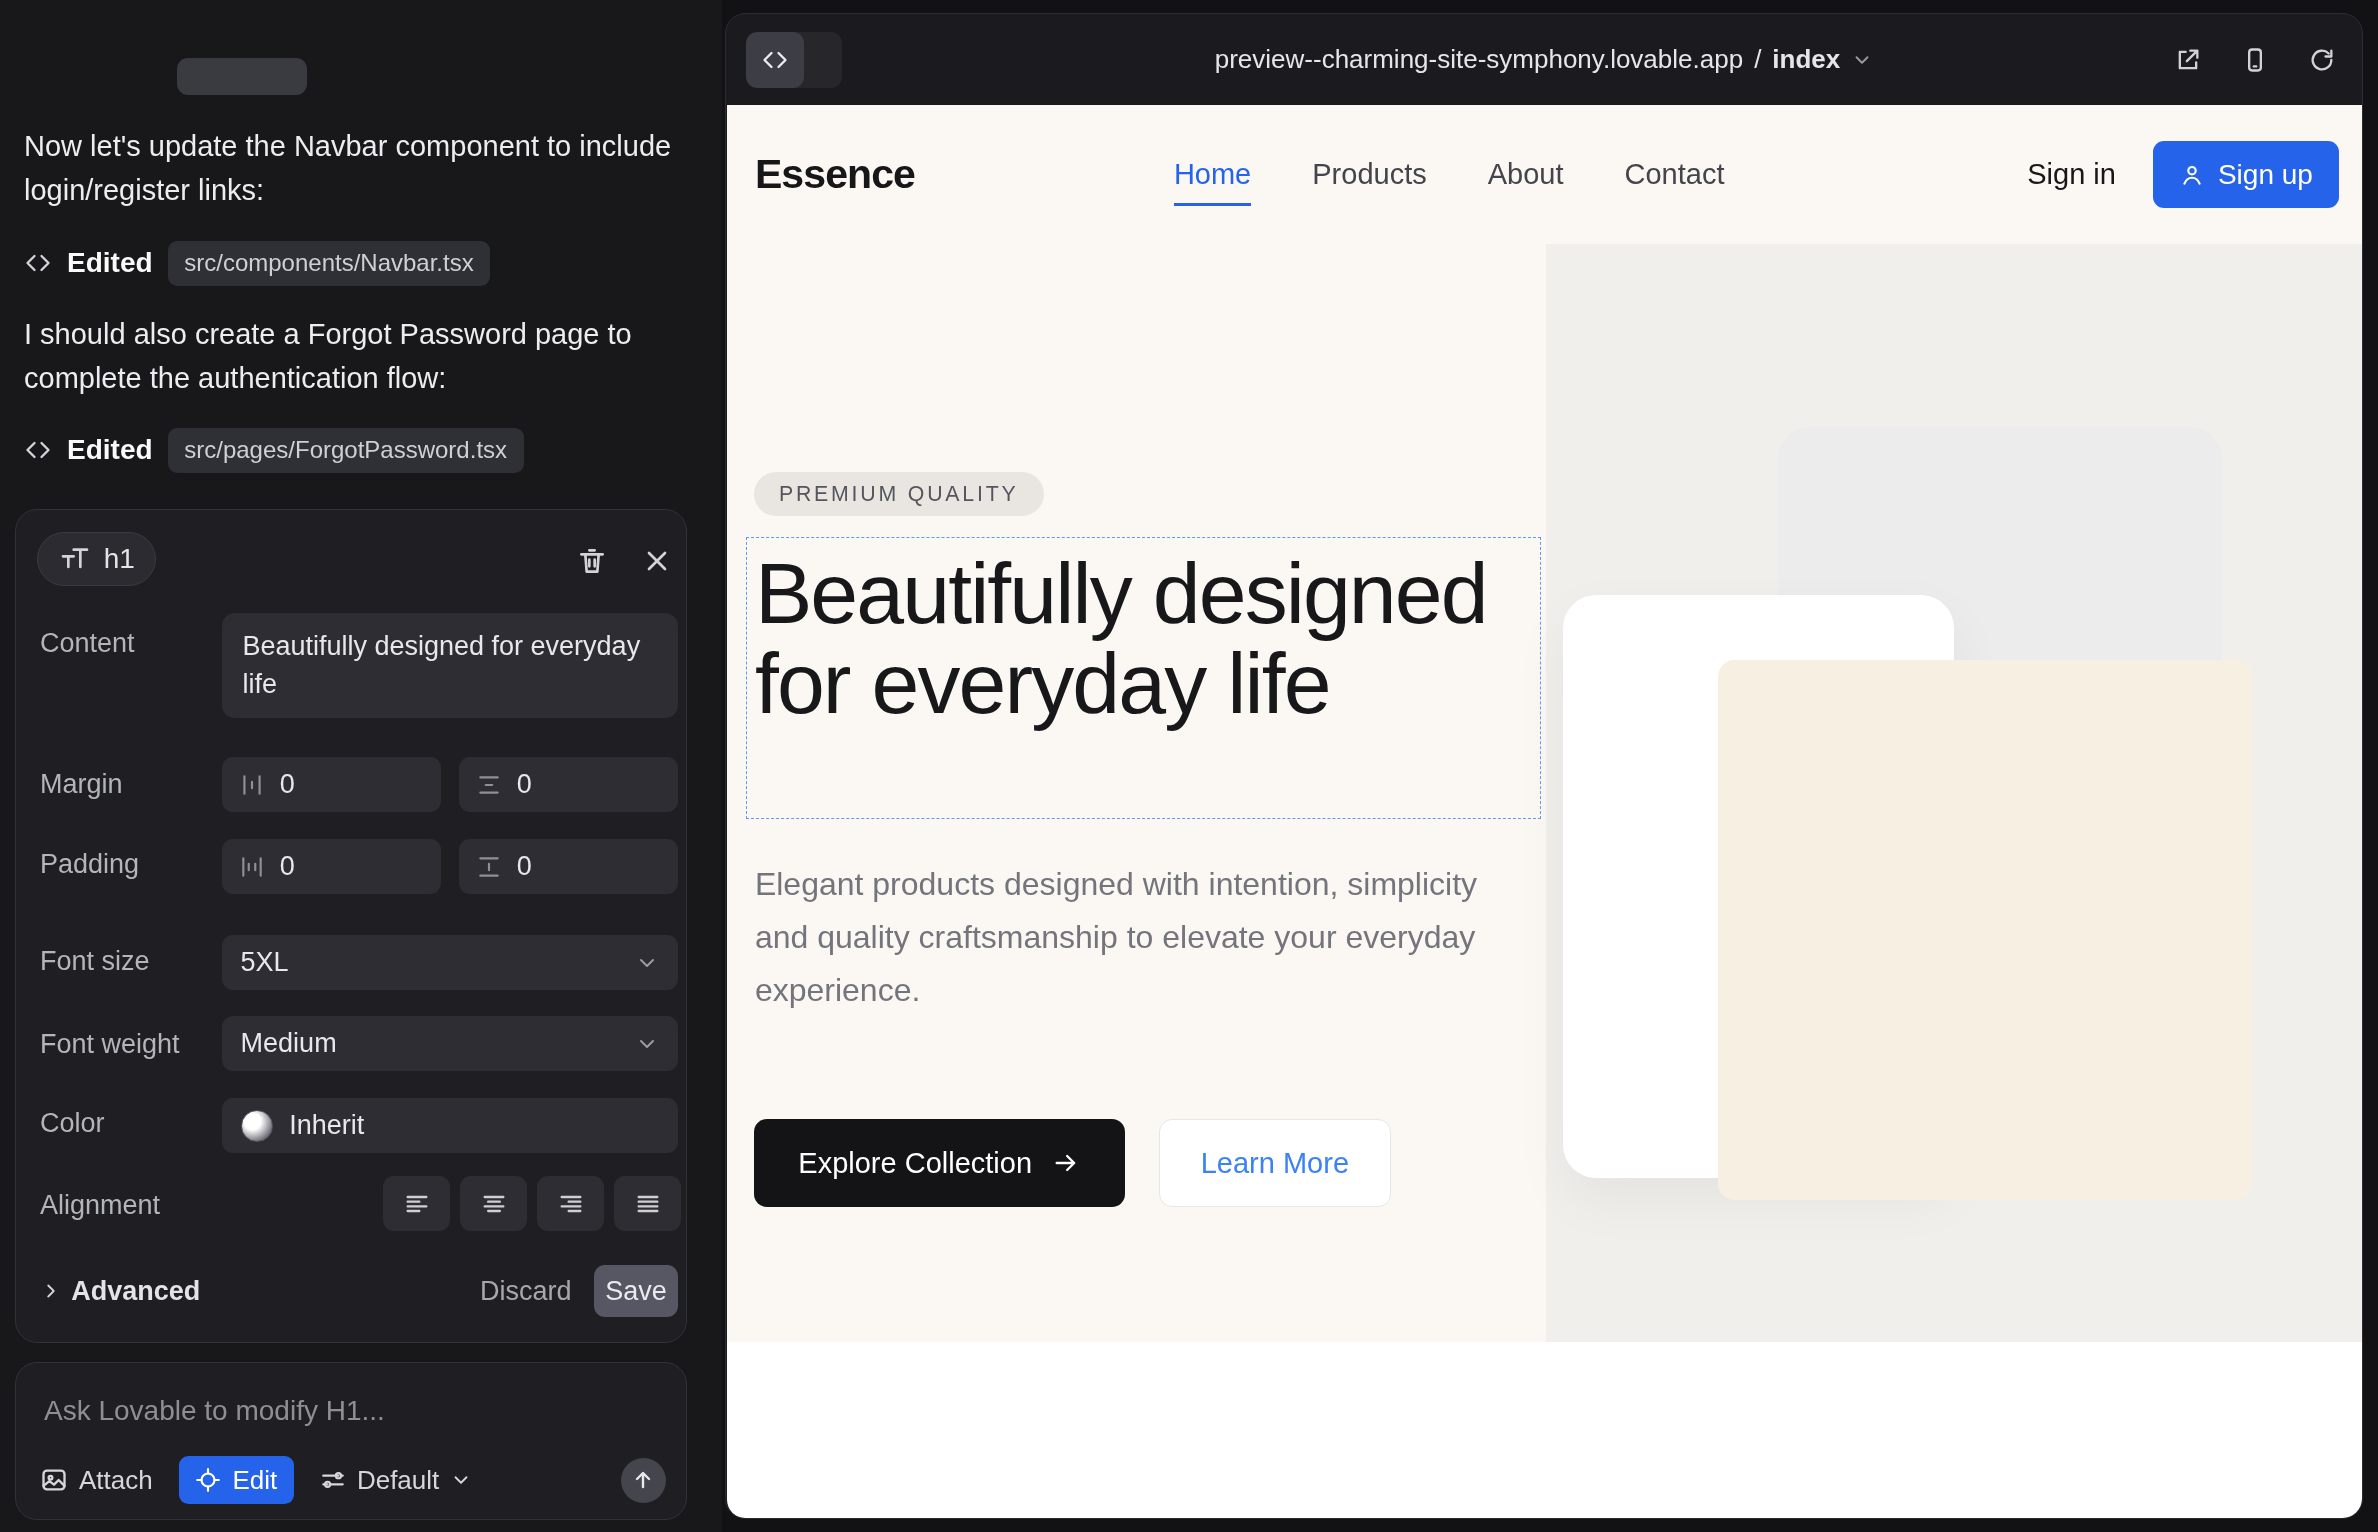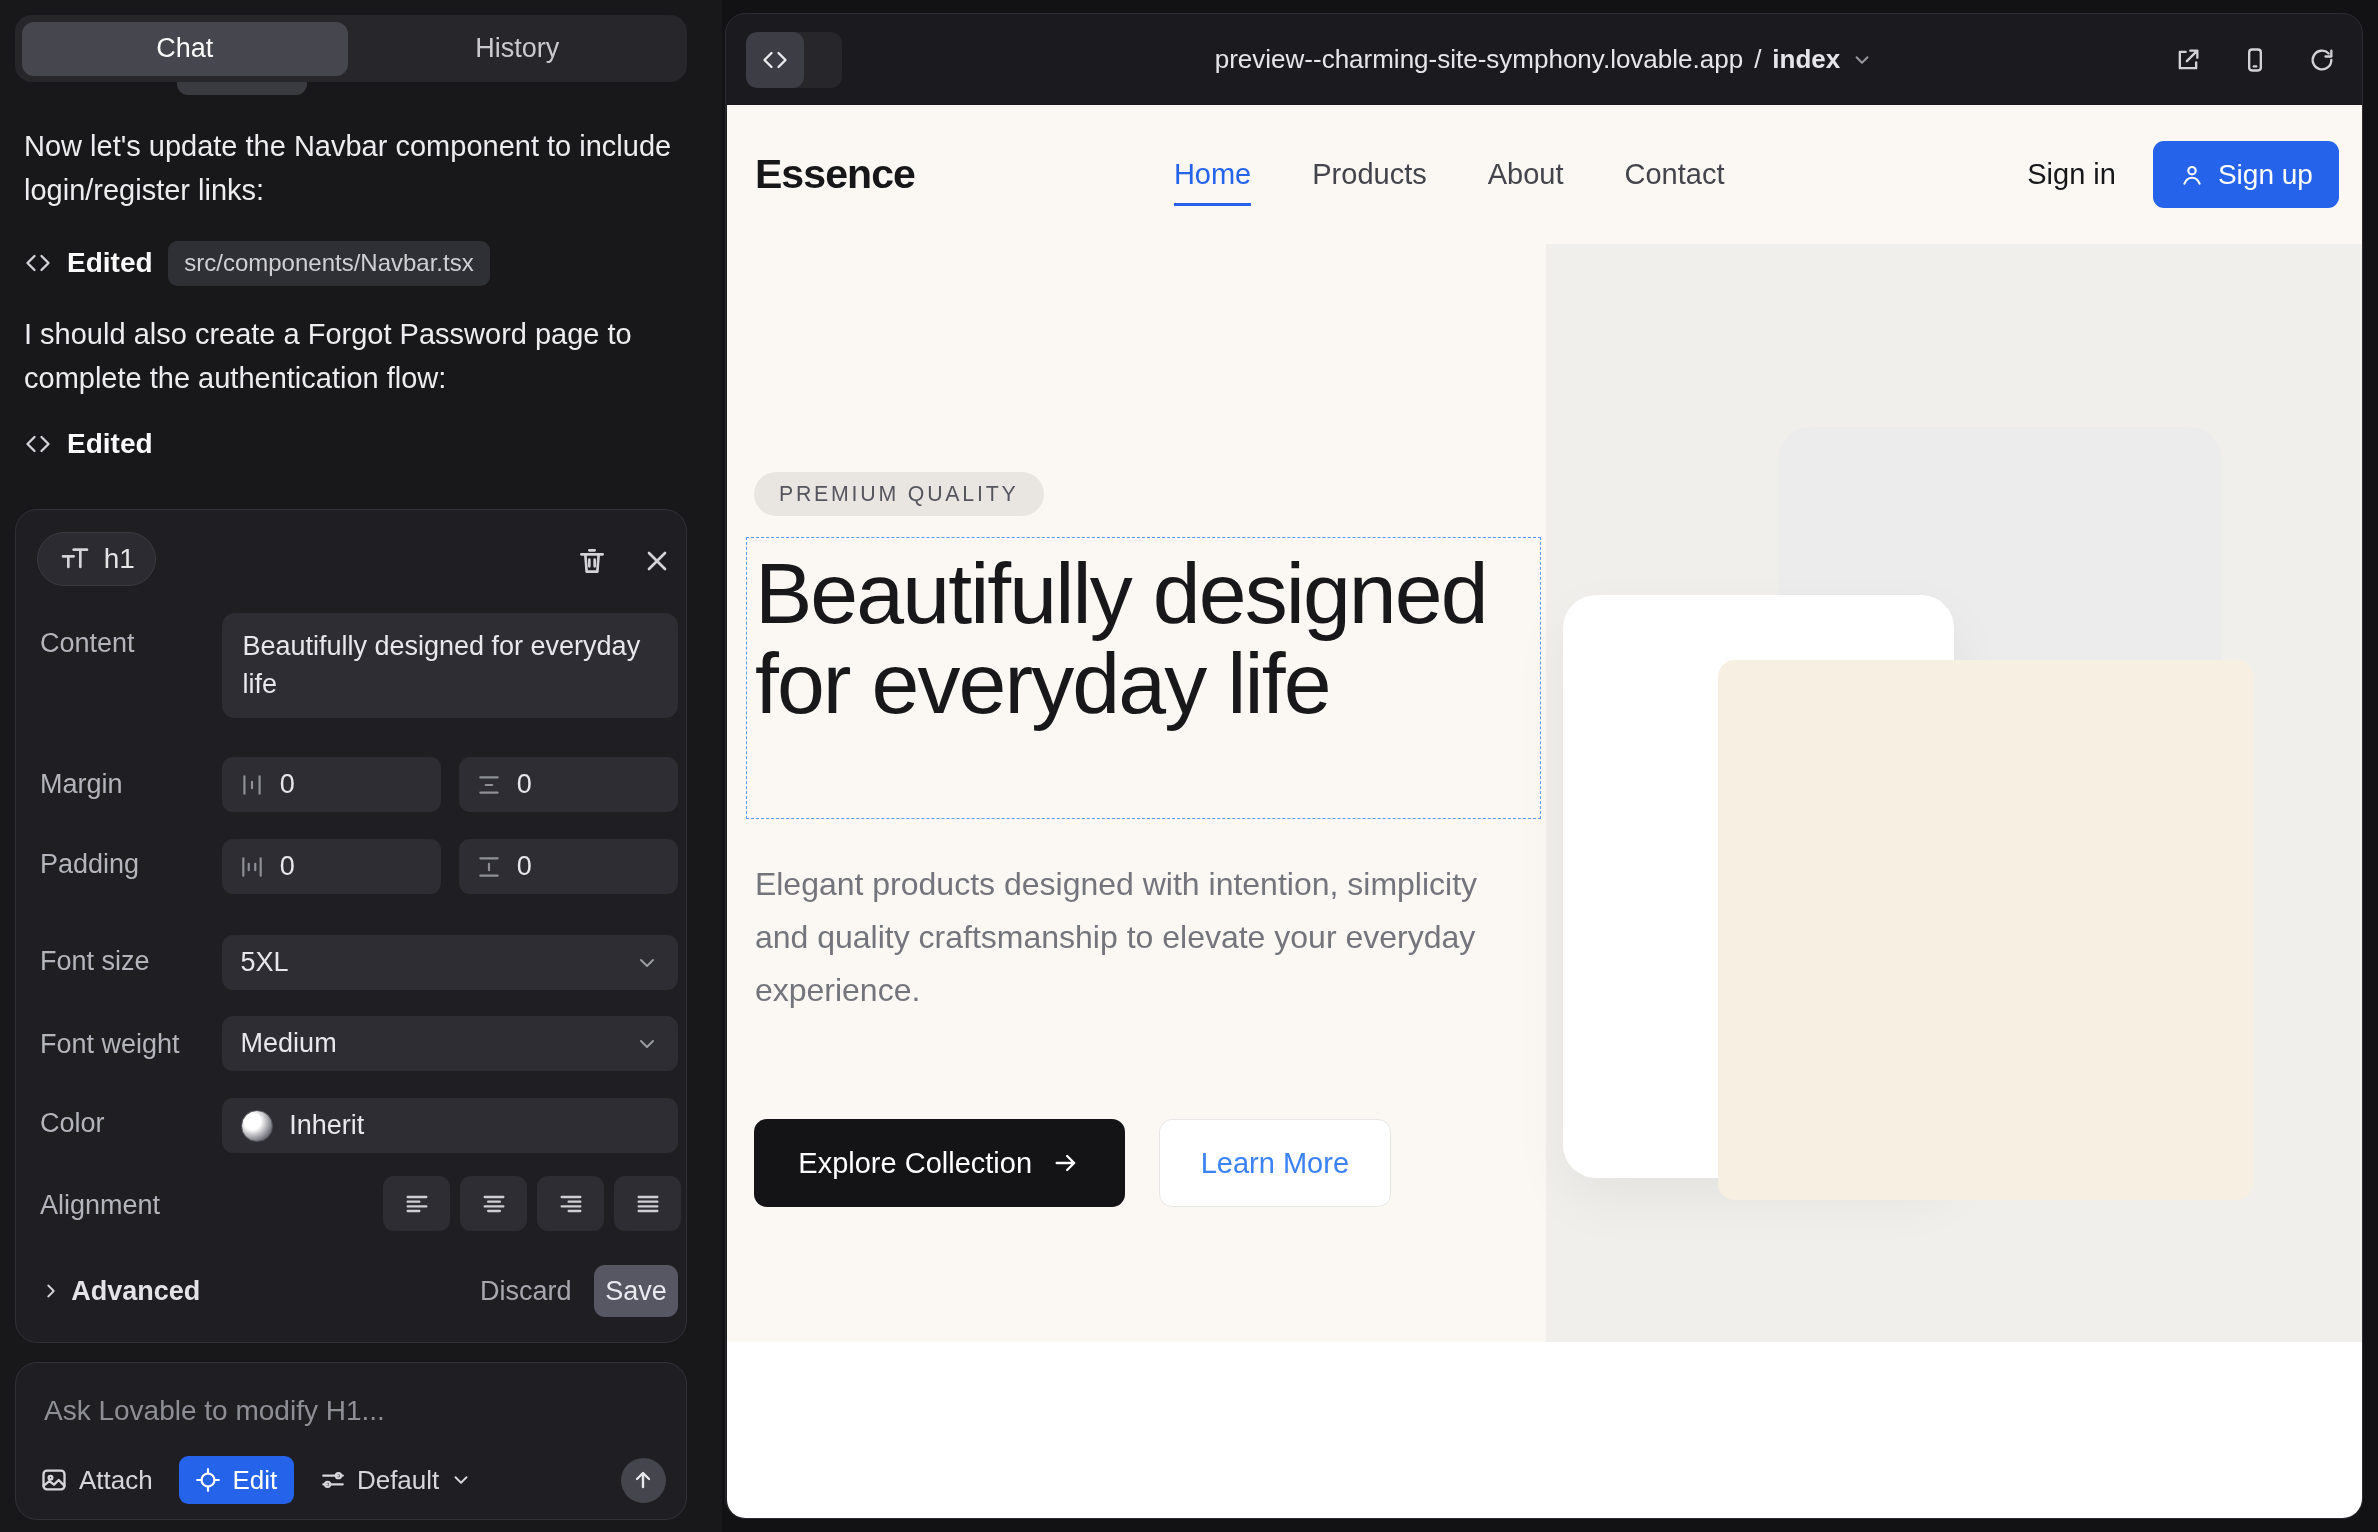--- a/index.html
+++ b/index.html
@@ -152,24 +152,20 @@
 </style>
 </head>
 <body>
 
 <div class="stage">
 
   <div class="left">
 
     <div class="partial-pill"></div>
 
-    <div class="tabbar">
-      <div class="tab active">Chat</div>
-      <div class="tab">History</div>
-    </div>
 
     <div class="msg msg1">Now let's update the Navbar component to include login/register links:</div>
 
     <div class="edited edited1">
       <span class="icon">
         <svg width="28" height="28" viewBox="0 0 24 24" fill="none" stroke="currentColor" stroke-width="2" stroke-linecap="round" stroke-linejoin="round">
             <path d="M9 6 3 12l6 6M15 6l6 6-6 6"></path>
           </svg>
       </span>
       <span class="lbl">Edited</span>
@@ -178,20 +174,21 @@
 
     <div class="msg msg2">I should also create a Forgot Password page to complete the authentication flow:</div>
 
     <div class="edited edited2">
       <span class="icon">
         <svg width="28" height="28" viewBox="0 0 24 24" fill="none" stroke="currentColor" stroke-width="2" stroke-linecap="round" stroke-linejoin="round">
             <path d="M9 6 3 12l6 6M15 6l6 6-6 6"></path>
           </svg>
       </span>
       <span class="lbl">Edited</span>
+      <span class="chip">src/pages/ForgotPassword.tsx</span>
     </div>
 
     <div class="editor">
 
       <div class="tagpill">
         <span class="icon">
           <svg width="32" height="32" viewBox="0 0 24 24" fill="none" stroke="currentColor" stroke-width="2" stroke-linecap="round">
               <path d="M3 10h8M7 10v8"></path>
               <path d="M11 5h10M16 5v13"></path>
             </svg>

